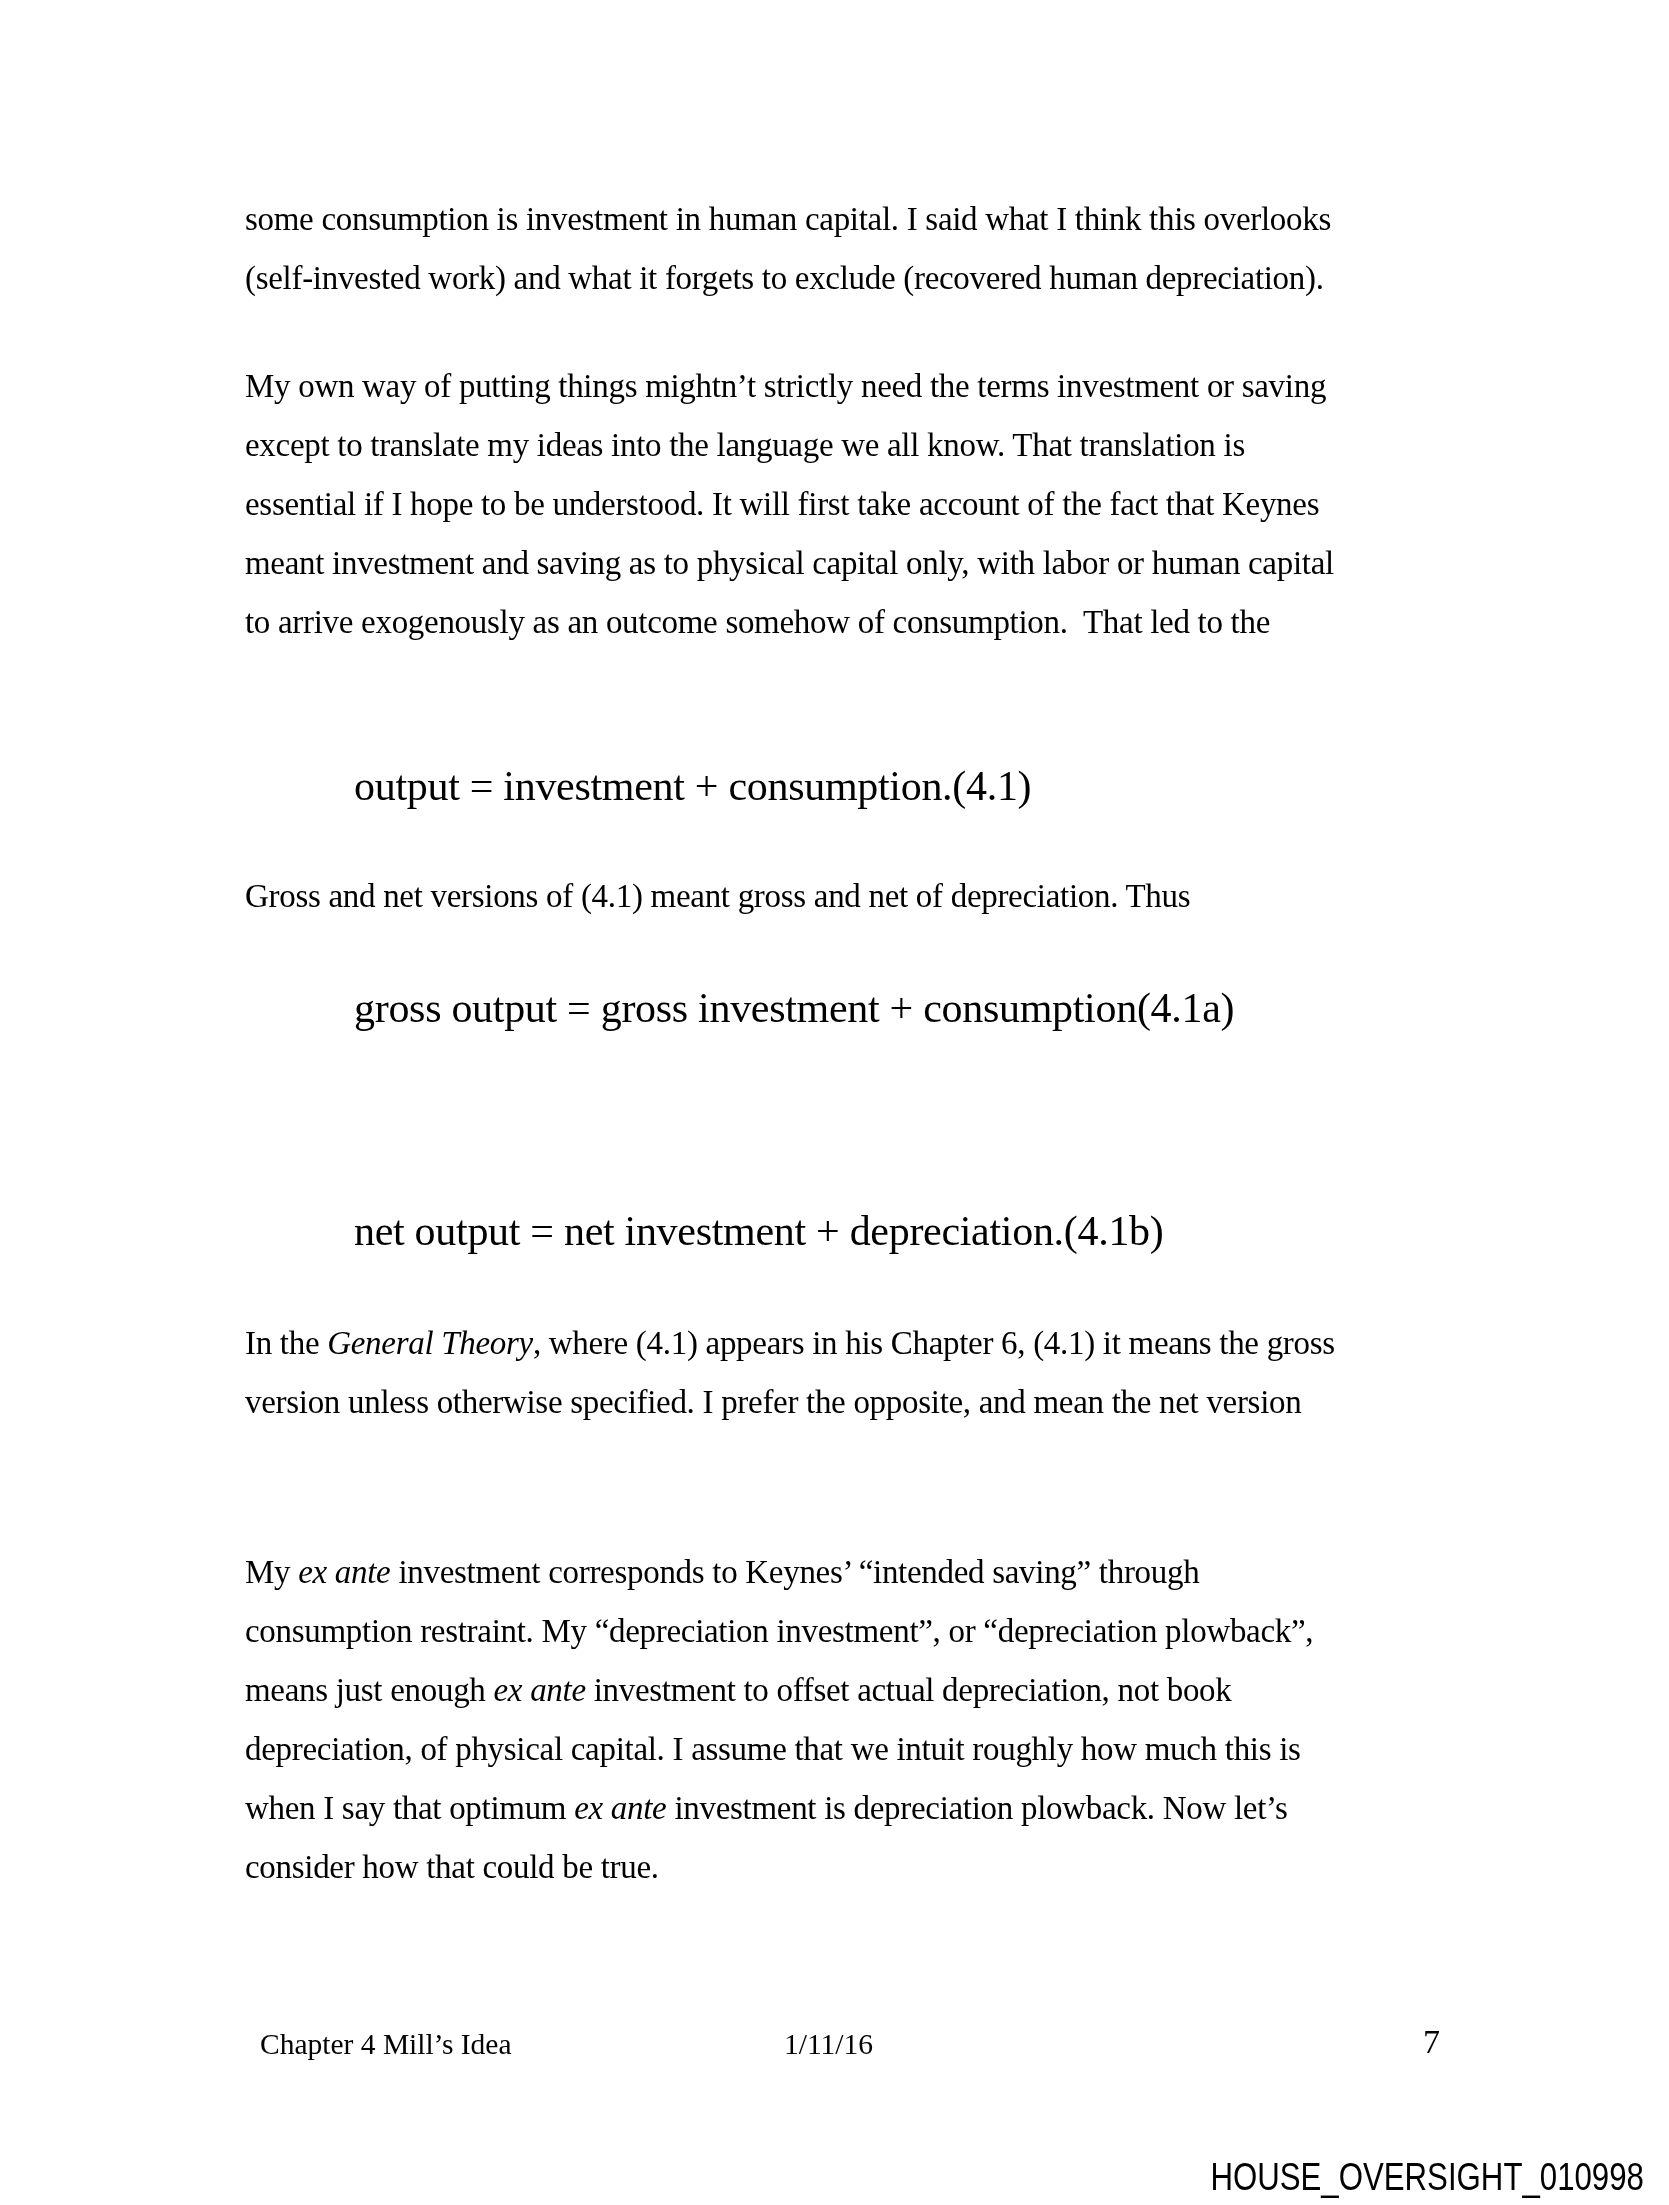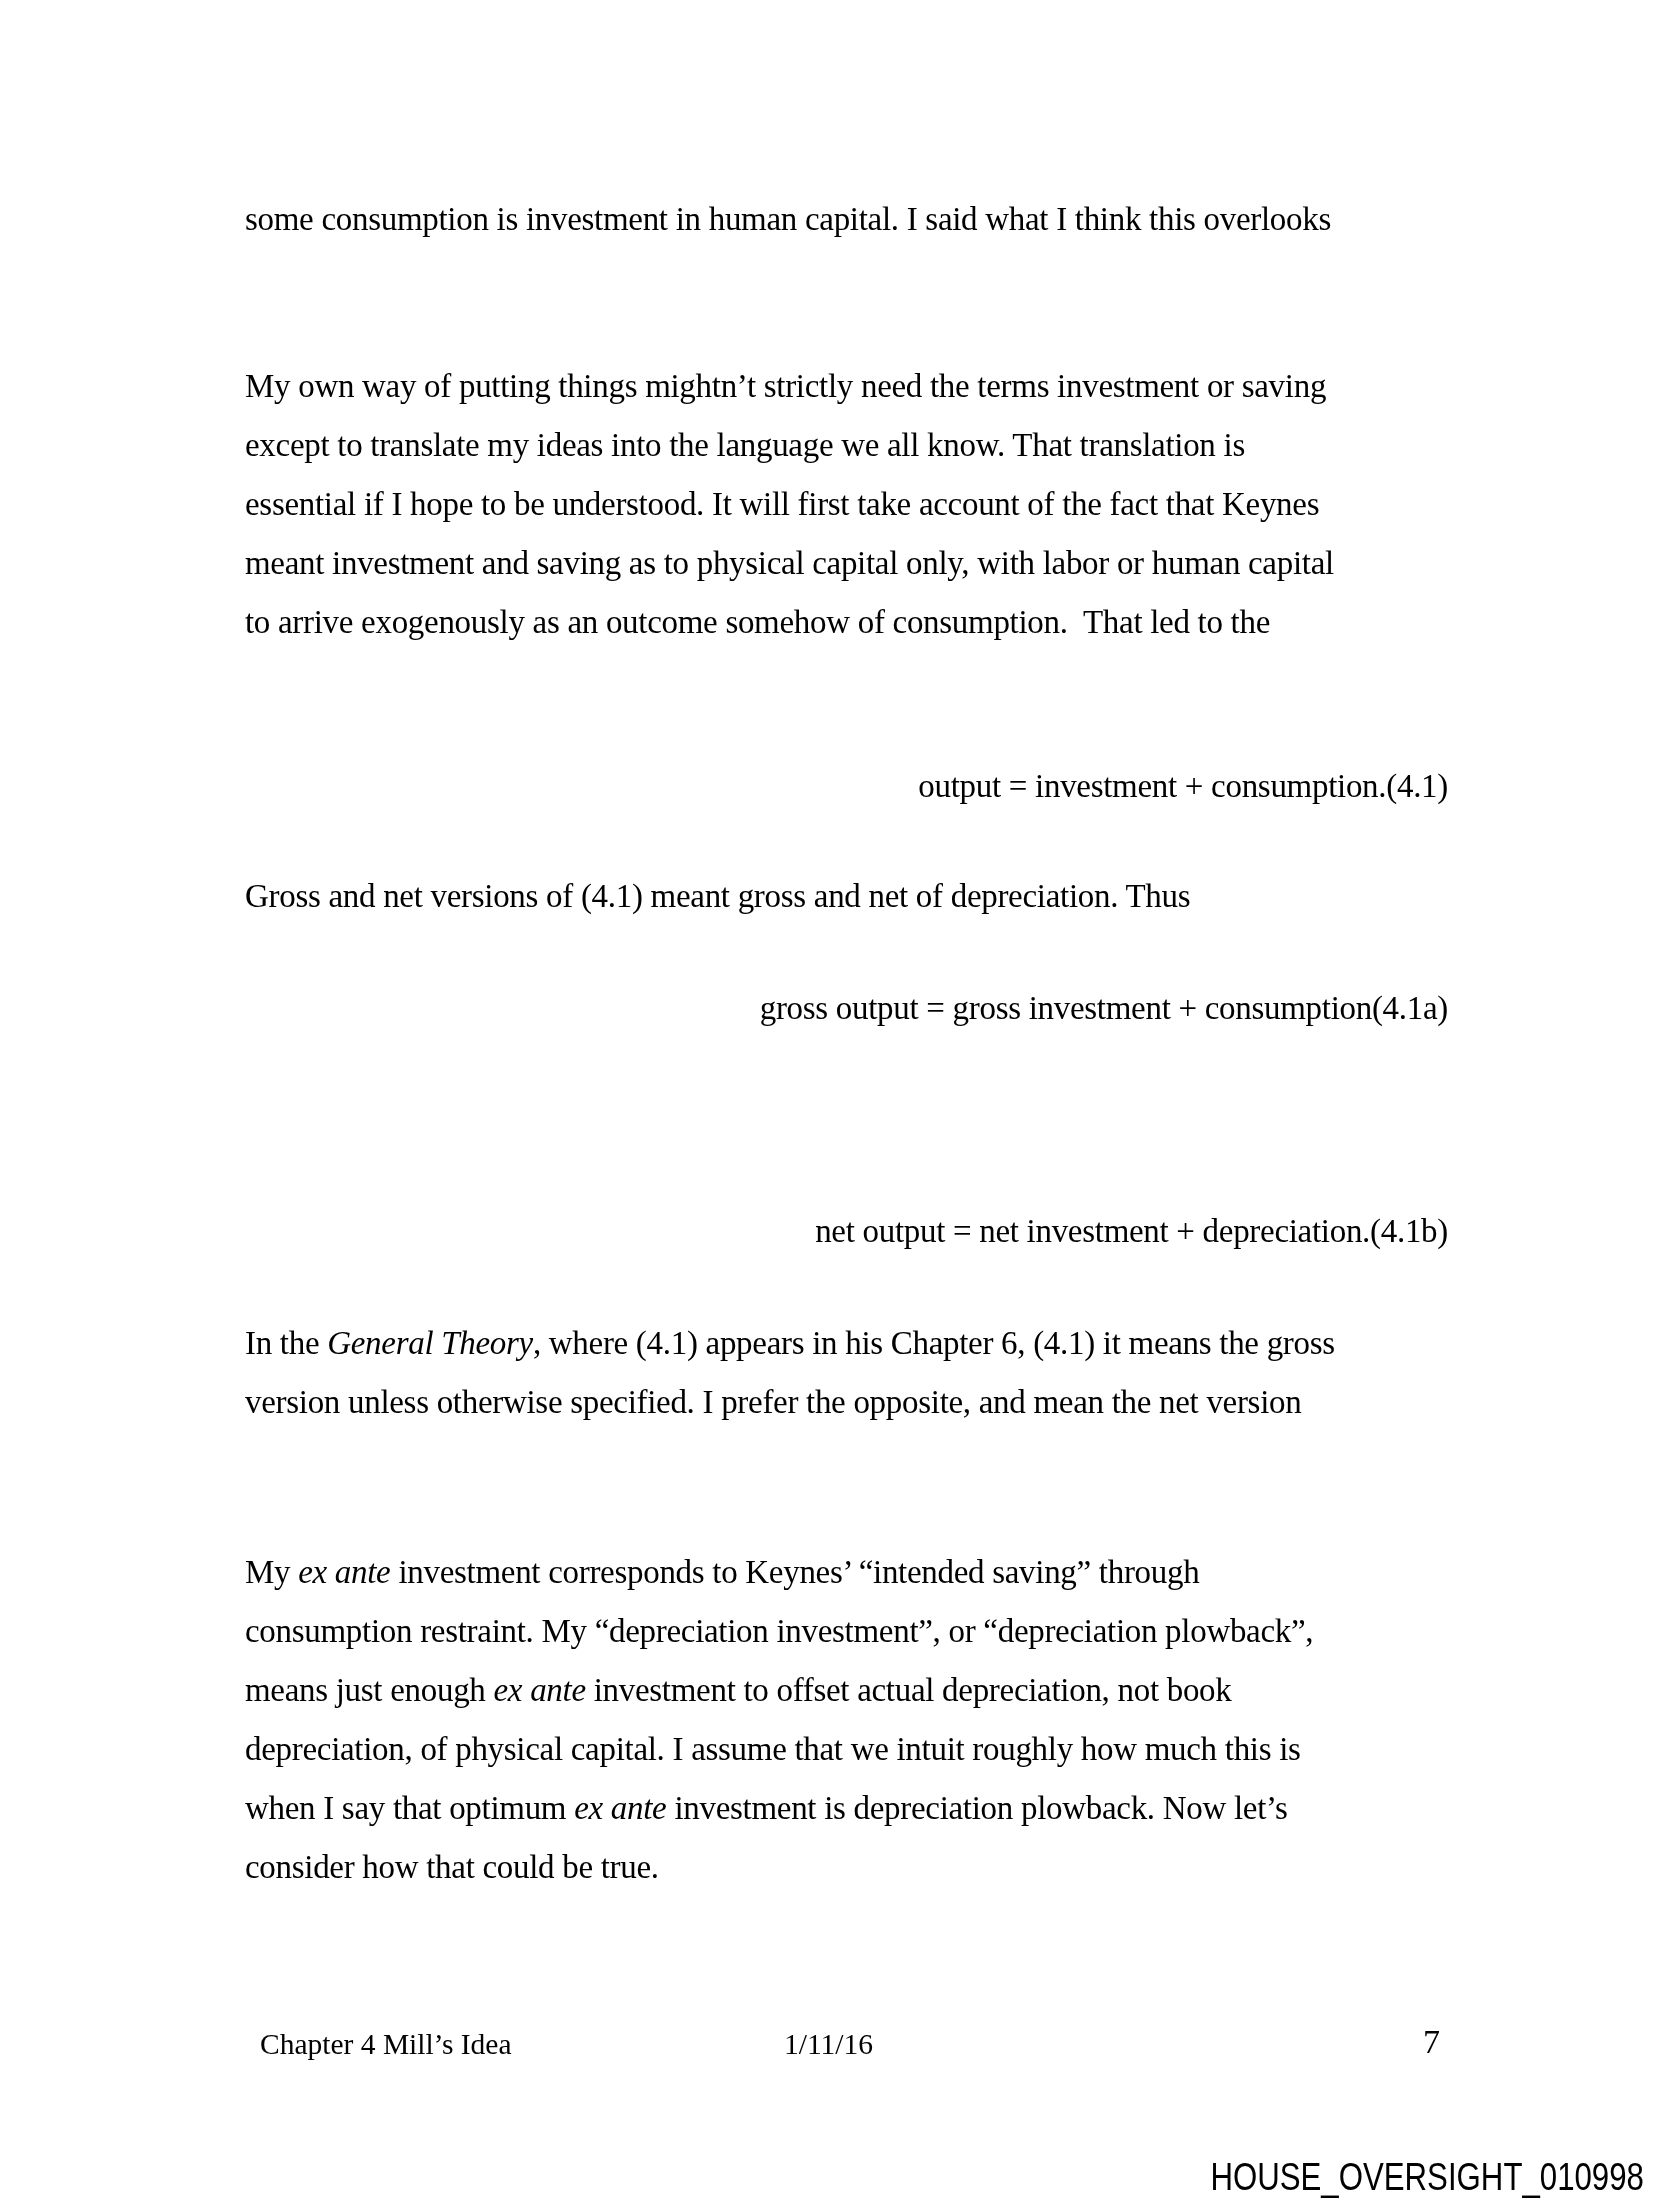--- a/index.html
+++ b/index.html
@@ -17,27 +17,27 @@
     left: 245px;
     width: 1188px;
     font-size: 33px;
     line-height: 59px;
     letter-spacing: -0.3px;
   }
   .tline { white-space: pre; }
   .tline .it { font-style: italic; }
   .eq-row {
     position: absolute;
-    left: 260px;
+    left: 250px;
     width: 1188px;
-    font-size: 33px;
+    font-size: 42px;
     line-height: 59px;
     letter-spacing: -0.3px;
     display: flex;
-    justify-content: flex-end;
+    justify-content: flex-start;
   }
   .eq-formula { padding-left: 104px; white-space: pre; }
   .eq-number { white-space: pre; }
   .footer-item {
     position: absolute;
     font-size: 29.5px;
     line-height: 39px;
   }
   .footer-chapter { left: 260px; top: 2025px; }
   .footer-date { left: 784px; top: 2025px; }
@@ -54,20 +54,21 @@
     white-space: pre;
   }
 </style>
 </head>
 <body>
 
 <div class="page">
 
   <div class="block" style="top:190px">
     <div class="tline"><span>some consumption is investment in human capital. I said what I think this overlooks</span></div>
+    <div class="tline"><span>(self-invested work) and what it forgets to exclude (recovered human depreciation).</span></div>
   </div>
 
   <div class="block" style="top:357px">
     <div class="tline"><span>My own way of putting things mightn’t strictly need the terms investment or saving</span></div>
     <div class="tline"><span>except to translate my ideas into the language we all know. That translation is</span></div>
     <div class="tline"><span>essential if I hope to be understood. It will first take account of the fact that Keynes</span></div>
     <div class="tline"><span>meant investment and saving as to physical capital only, with labor or human capital</span></div>
     <div class="tline"><span>to arrive exogenously as an outcome somehow of consumption.  That led to the</span></div>
   </div>
 

